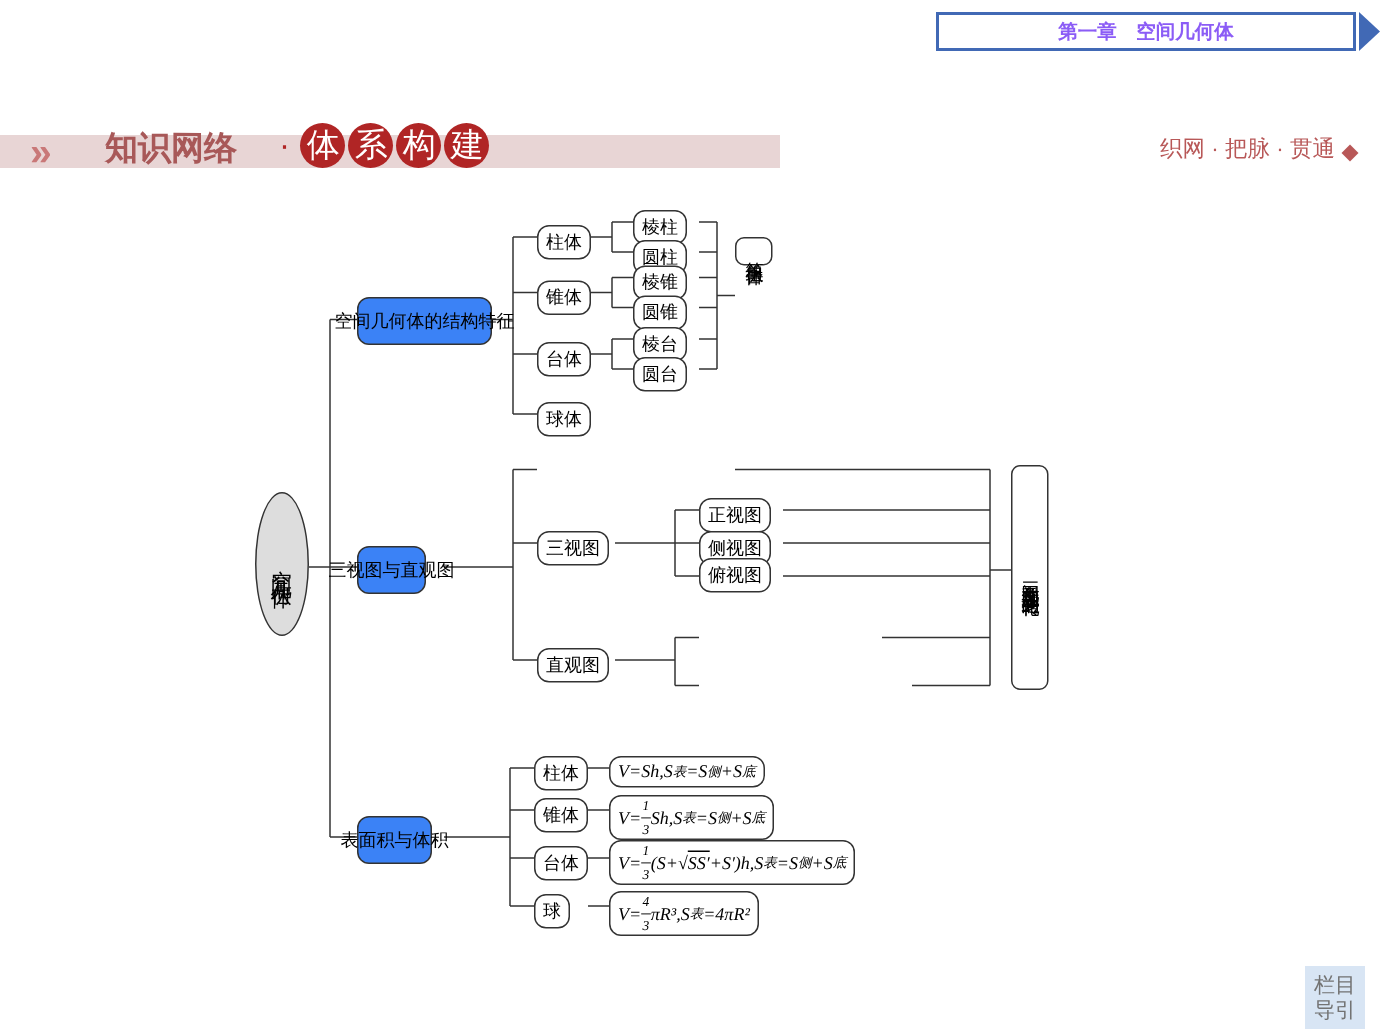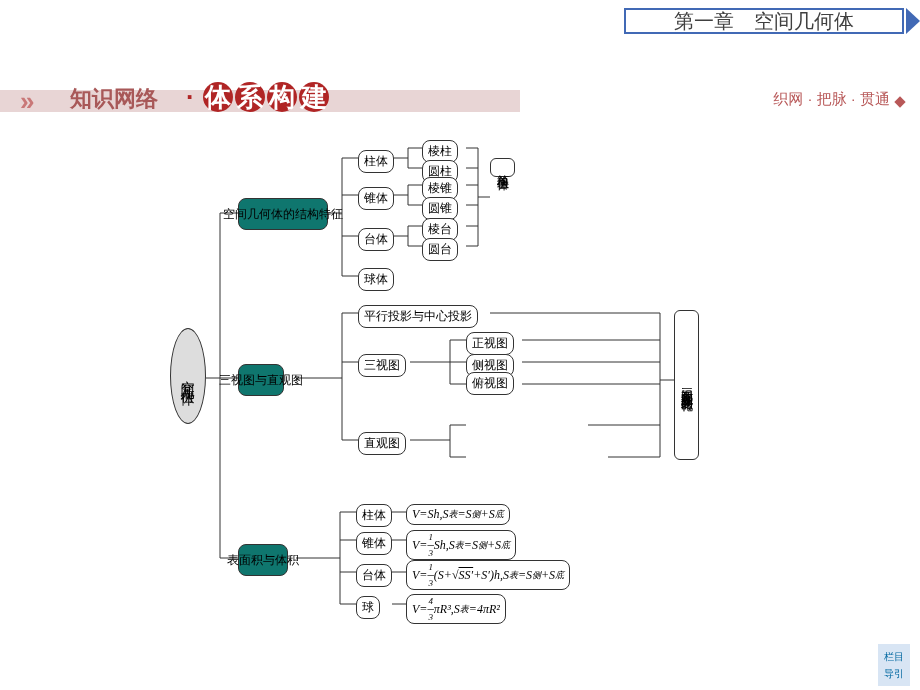--- a/index.html
+++ b/index.html
@@ -1,38 +1,38 @@
 <!DOCTYPE html>
 <html><head>
 <meta charset="utf-8">
 <style>
 *{margin:0;padding:0;box-sizing:border-box}
 body{width:920px;height:690px;background:#fff;font-family:"Microsoft YaHei","SimSun",sans-serif;position:relative;overflow:hidden}
 .chapter-bar{position:absolute;top:8px;right:16px;width:280px;height:26px;border:2px solid #4169b5;display:flex;align-items:center;justify-content:center}
-.chapter-bar span{color:#404040;font-size:20px;font-weight:normal}
+.chapter-bar span{color:#8b5cf6;font-size:13px;font-weight:bold}
 .chapter-arrow{position:absolute;top:8px;right:0;width:0;height:0;border-top:13px solid transparent;border-bottom:13px solid transparent;border-left:14px solid #4169b5}
 .section-hdr{position:absolute;top:80px;left:0;width:920px;height:38px}
 .section-bg{position:absolute;top:10px;left:0;width:520px;height:22px;background:#e8d5d5}
 .section-chevron{position:absolute;top:6px;left:20px;font-size:26px;color:#c97878;font-weight:bold}
 .section-label{position:absolute;top:4px;left:70px;font-size:22px;color:#a85858;font-weight:bold}
-.section-title{position:absolute;top:2px;left:186px;font-size:26px;color:#b02525;font-weight:bold}
+.section-title{position:absolute;top:2px;left:186px;font-size:22px;color:#b02525;font-weight:normal}
 .section-title .circ{display:inline-block;width:30px;height:30px;border-radius:50%;background:#b02525;color:#fff;text-align:center;line-height:30px;margin:0 1px}
 .sub-label{position:absolute;top:90px;right:30px;color:#b85858;font-size:15px}
 .diamond{position:absolute;top:98px;right:16px;width:8px;height:8px;background:#b85858;transform:rotate(45deg)}
 .diagram{position:absolute;top:140px;left:170px;width:720px;height:500px}
 .root{position:absolute;top:188px;left:0;width:36px;height:96px;border:1px solid #333;border-radius:50%;background:#ddd;display:flex;align-items:center;justify-content:center;writing-mode:vertical-rl;font-size:14px;letter-spacing:3px}
 .node{position:absolute;border:1px solid #333;background:#fff;font-size:12px;text-align:center;display:flex;align-items:center;justify-content:center;padding:2px 5px;white-space:nowrap}
-.node.gray{background:#0f766e}
+.node.gray{background:#3b82f6}
 .node.round{border-radius:8px}
 .vbox{position:absolute;border:1px solid #333;background:#fff;writing-mode:vertical-rl;font-size:12px;display:flex;align-items:center;justify-content:center;padding:6px 3px;border-radius:6px;letter-spacing:1px}
 line{stroke:#333;stroke-width:1}
 .formula{font-style:italic;font-family:serif}
 .formula sub{font-size:9px}
 .nav{position:absolute;bottom:4px;right:10px;background:#d8e5f4;padding:4px 6px;text-align:center}
-.nav div{color:#0369a1;font-size:10px;line-height:17px}
+.nav div{color:#737373;font-size:14px;line-height:17px}
 svg.lines{position:absolute;top:0;left:0;width:720px;height:500px;pointer-events:none}
 </style>
 </head>
 <body>
 
 <div class="chapter-bar">
     <span>第一章　空间几何体</span>
   </div>
 <div class="chapter-arrow"></div>
 
@@ -134,21 +134,20 @@
 
 <div class="node round" style="top:0;left:252px">棱柱</div>
 <div class="node round" style="top:20px;left:252px">圆柱</div>
 <div class="node round" style="top:37px;left:252px">棱锥</div>
 <div class="node round" style="top:57px;left:252px">圆锥</div>
 <div class="node round" style="top:78px;left:252px">棱台</div>
 <div class="node round" style="top:98px;left:252px">圆台</div>
 
 <div class="vbox" style="top:18px;left:320px">简单组合体</div>
 
-<div class="node round" style="top:165px;left:188px">平行投影与中心投影</div>
 <div class="node round" style="top:214px;left:188px">三视图</div>
 <div class="node round" style="top:292px;left:188px">直观图</div>
 
 <div class="node round" style="top:192px;left:296px">正视图</div>
 <div class="node round" style="top:214px;left:296px">侧视图</div>
 <div class="node round" style="top:232px;left:296px">俯视图</div>
 
 
 <div class="vbox" style="top:170px;left:504px;height:150px">三视图与直观图之间的转化</div>
 

